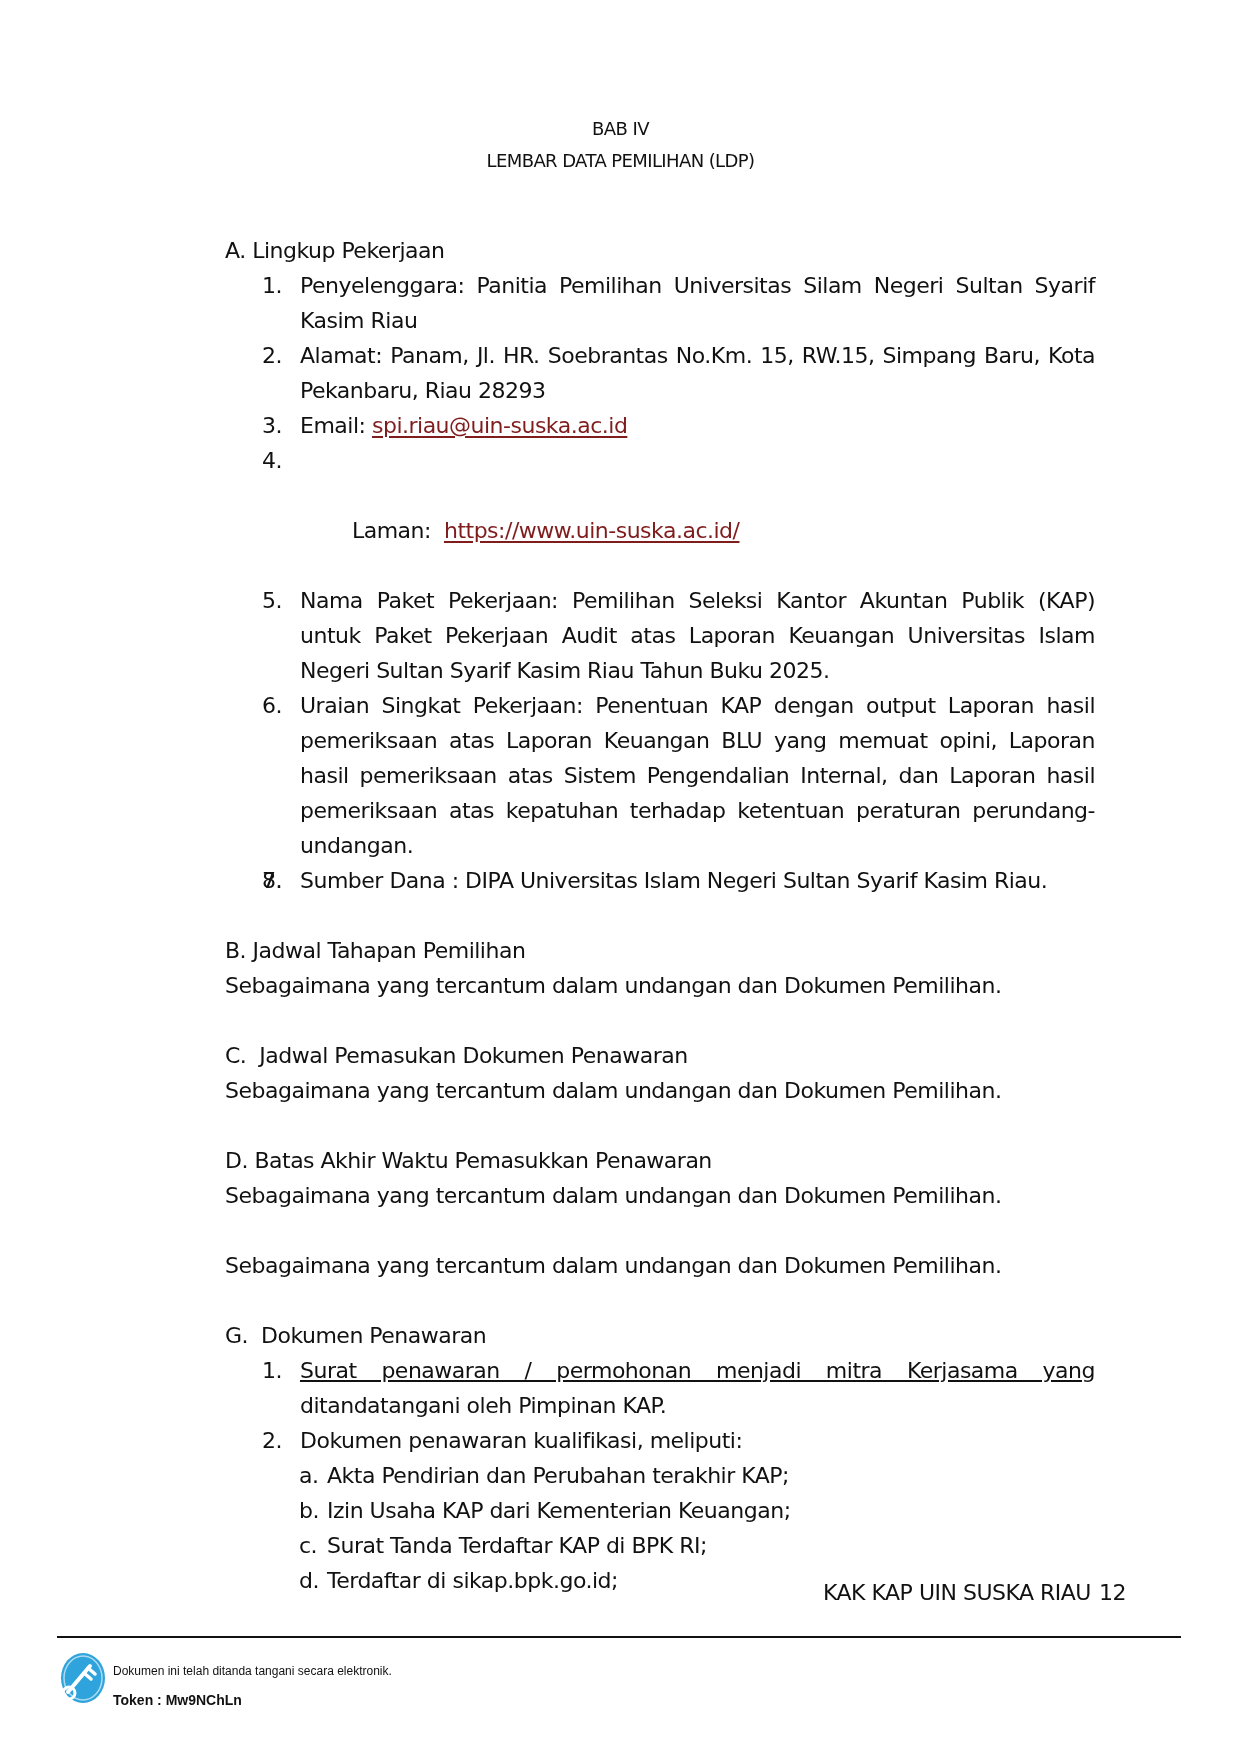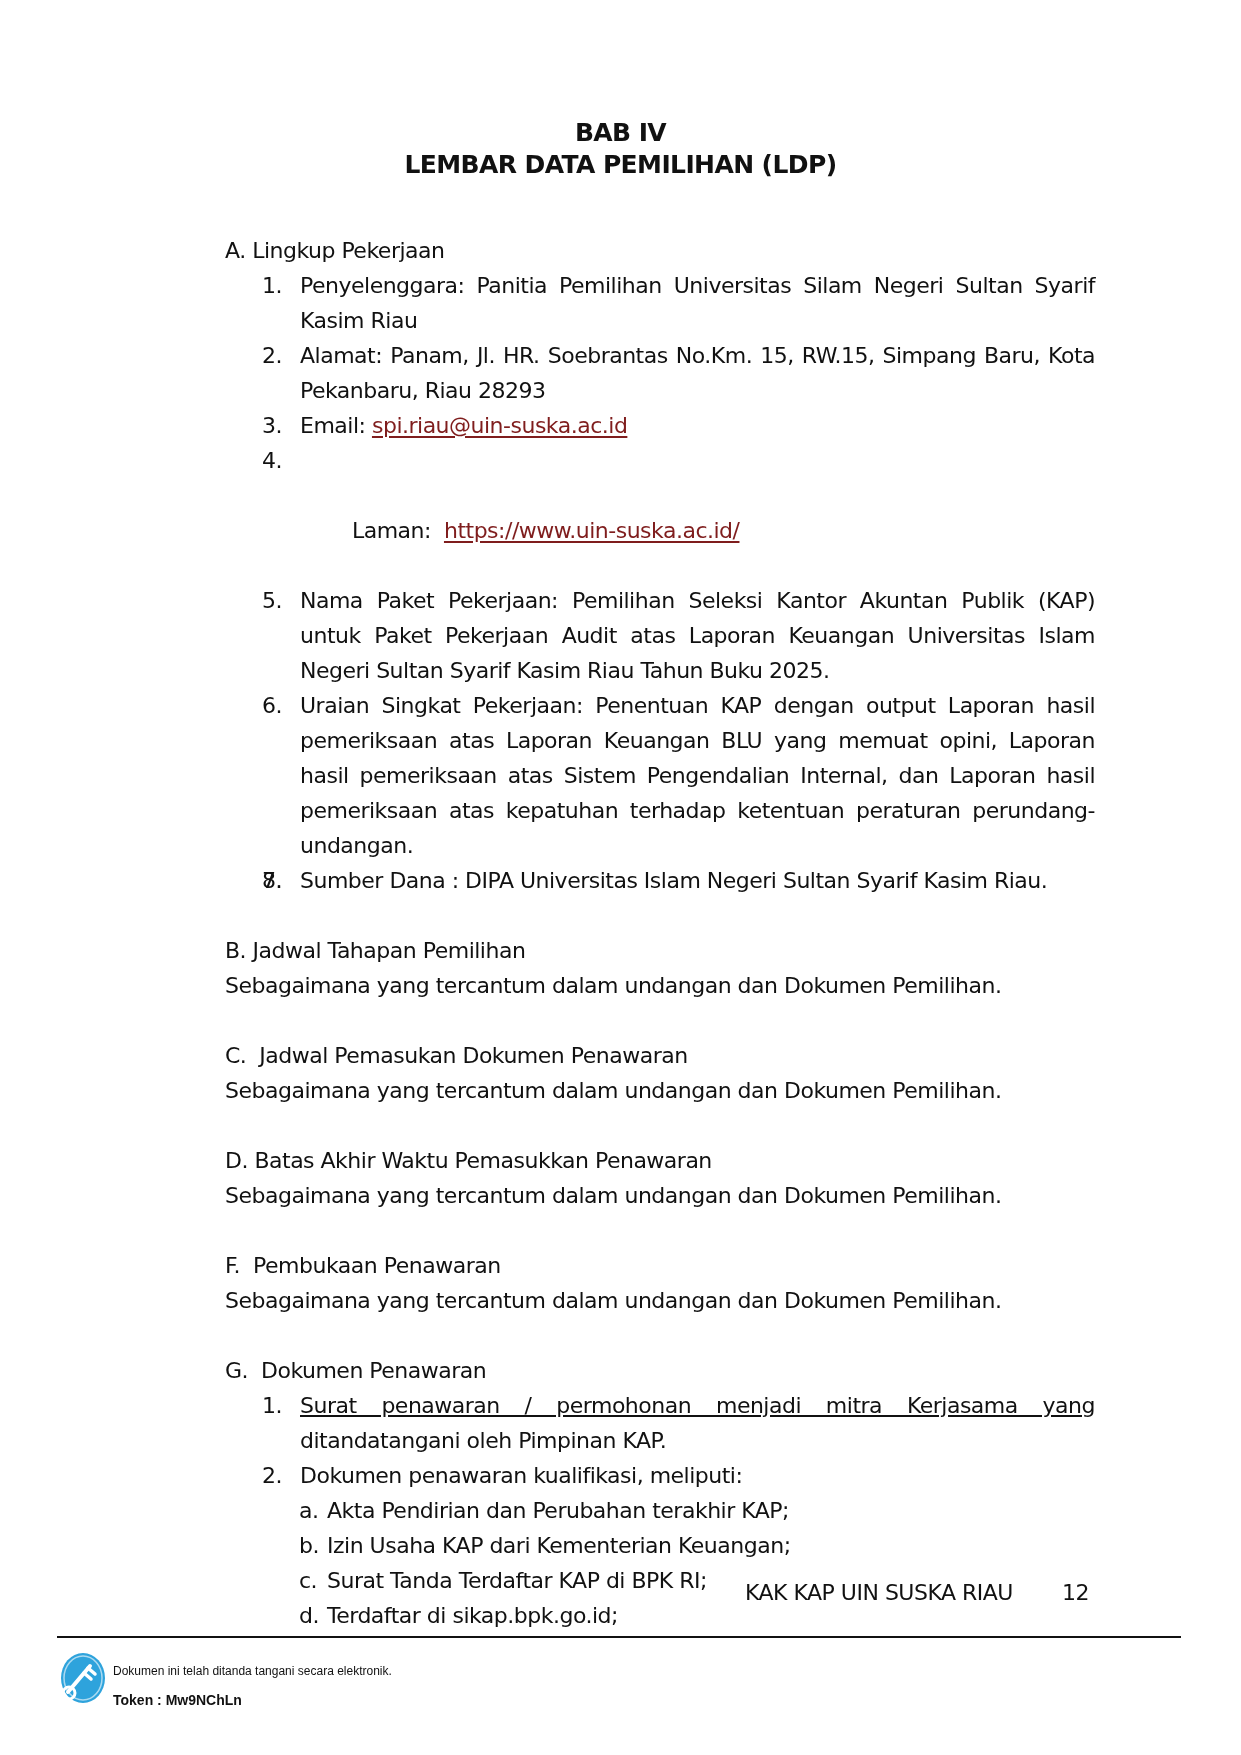--- a/index.html
+++ b/index.html
@@ -3,40 +3,40 @@
 <meta charset="utf-8">
 <style>
   html, body { margin: 0; padding: 0; background: #ffffff; }
   body {
     width: 1241px; height: 1755px; position: relative; overflow: hidden;
     font-family: "DejaVu Sans", sans-serif; color: #111111;
   }
   .page { position: absolute; left: 0; top: 0; width: 1241px; height: 1755px; }
   .title {
     position: absolute; left: 0; width: 1241px; text-align: center;
-    font-family: "DejaVu Sans", sans-serif; font-weight: bold; font-size: 25px;
+    font-family: "DejaVu Sans", sans-serif; font-weight: normal; font-size: 18px;
     letter-spacing: -0.6px;
   }
   .body-text {
     position: absolute; left: 225px; width: 870px;
     font-size: 22px; line-height: 35px; letter-spacing: -0.5px;
   }
   .section-head { height: 35px; white-space: nowrap; }
   .para { height: 35px; white-space: nowrap; }
   .ol { margin: 0; padding: 0; list-style: none; }
   .li { position: relative; padding-left: 75px; text-align: justify; }
   .li .num { position: absolute; left: 37px; top: 0; }
   .sub-li { position: relative; padding-left: 102px; white-space: nowrap; }
   .sub-li .num { position: absolute; left: 74px; top: 0; }
   .link { color: #7f1d1d; text-decoration: underline; text-underline-offset: 3px; }
   .gap { height: 35px; }
   .justify-last { text-align-last: justify; text-decoration: underline; }
   .running-footer {
-    position: absolute; top: 1580px; left: 745px; width: 350px;
-    font-size: 22px; letter-spacing: -0.5px; white-space: nowrap;
+    position: absolute; top: 1580px; left: 782px; width: 350px;
+    font-size: 22px; letter-spacing: -0.5px; white-space: nowrap; text-align: center;
   }
   .running-footer .page-num { position: absolute; left: 317px; top: 0; }
   .rule { position: absolute; left: 57px; top: 1636px; width: 1124px; height: 2px; background: #111; }
   .sig-icon { position: absolute; left: 60px; top: 1652px; width: 46px; height: 52px; }
   .sig-text1 {
     position: absolute; left: 113px; top: 1664px; font-family: "Liberation Sans", sans-serif;
     font-size: 12px; color: #111;
   }
   .sig-text2 {
     position: absolute; left: 113px; top: 1692px; font-family: "Liberation Sans", sans-serif;
@@ -95,21 +95,20 @@
     <div class="gap"></div>
 
     <div class="section-head" style="white-space:pre;">C.  Jadwal Pemasukan Dokumen Penawaran</div>
     <div class="para">Sebagaimana yang tercantum dalam undangan dan Dokumen Pemilihan.</div>
     <div class="gap"></div>
 
     <div class="section-head">D. Batas Akhir Waktu Pemasukkan Penawaran</div>
     <div class="para">Sebagaimana yang tercantum dalam undangan dan Dokumen Pemilihan.</div>
     <div class="gap"></div>
 
-    <div class="section-head" style="white-space:pre;">F.  Pembukaan Penawaran</div>
     <div class="para">Sebagaimana yang tercantum dalam undangan dan Dokumen Pemilihan.</div>
     <div class="gap"></div>
 
     <div class="section-head" style="white-space:pre;">G.  Dokumen Penawaran</div>
     <div class="ol">
       <div class="li">
         <span class="num">1.</span>
         <div class="justify-last" style="white-space:nowrap; word-spacing:9px;">Surat penawaran / permohonan  menjadi mitra Kerjasama yang</div>
         <div style="white-space:nowrap;">ditandatangani oleh Pimpinan KAP.</div>
       </div>

